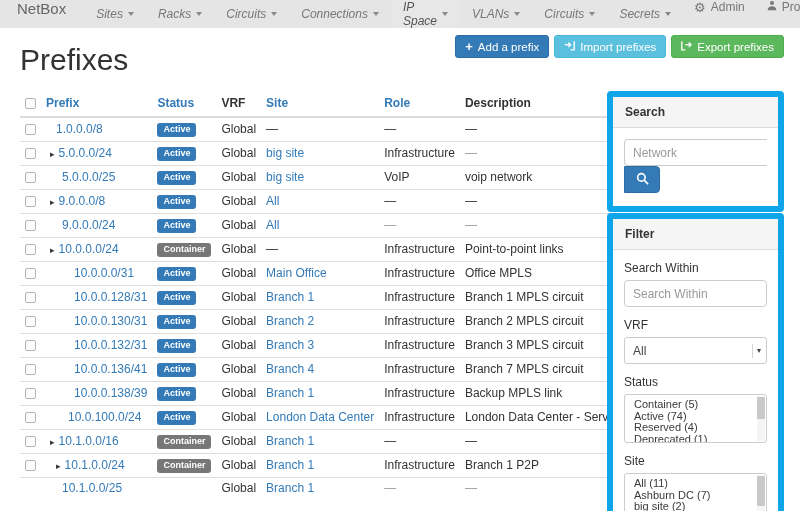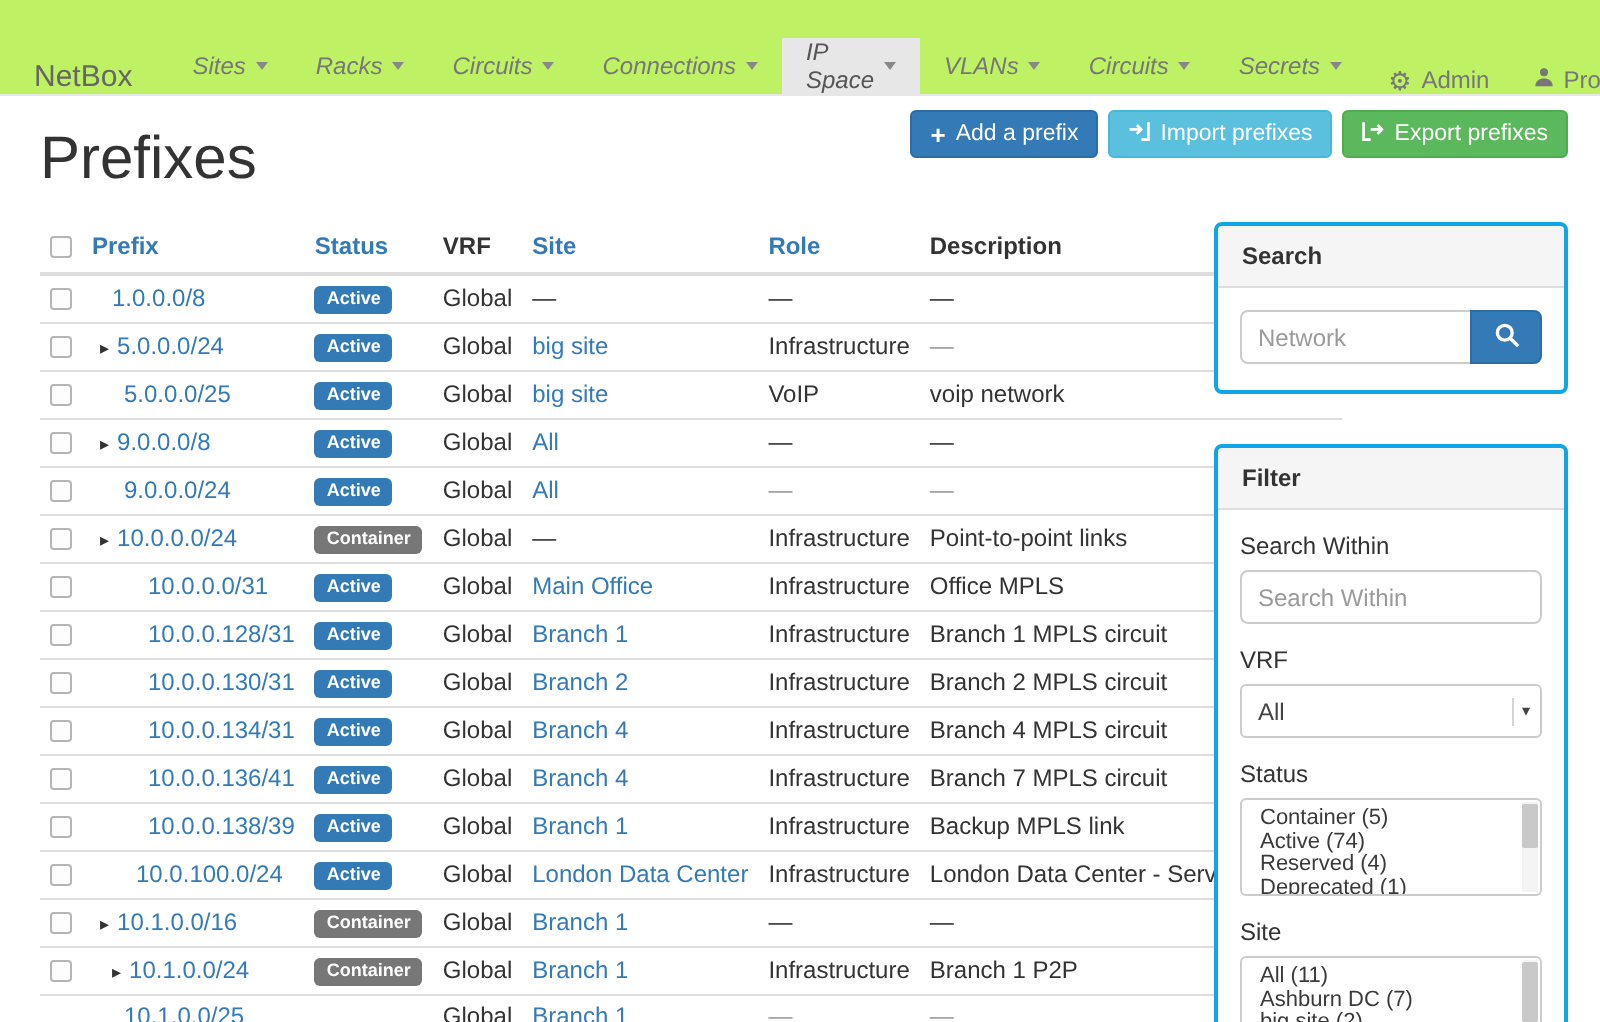--- a/index.html
+++ b/index.html
@@ -1,22 +1,22 @@
 <!DOCTYPE html>
 <html><head>
 <meta charset="utf-8">
 <style>
   * { box-sizing: border-box; margin: 0; padding: 0; }
   html,body { width:800px; height:511px; overflow:hidden; background:#fff;
     font-family:"Liberation Sans", sans-serif; font-size:12px; color:#333; }
   a { text-decoration:none; color:#337ab7; }
 
   
-  .navbar { height:48px; background:#bef264; border-bottom:1px solid #e7e7e7;
-    display:flex; align-items:flex-end; font-size:12px; }
+  .navbar { height:28px; background:#e5e5e5; border-bottom:1px solid #e7e7e7;
+    display:flex; align-items:flex-start; font-size:12px; }
   .brand { display:flex; align-items:center; padding:0 18px 0 17px; font-size:15px; color:#666; }
   .nav-items { display:flex; }
   .nav-item { display:flex; align-items:center; gap:5px; padding:0 12px; color:#777; cursor:pointer;font-style:italic; }
   .nav-item.active { background:#e7e7e7; color:#555; }
   .caret { width:0; height:0; border-left:3.5px solid transparent; border-right:3.5px solid transparent;
     border-top:4px solid #888; display:inline-block; }
   .nav-right { margin-left:auto; display:flex; padding-right:10px; }
   .nav-right a { display:flex; align-items:center; gap:5px; padding:0 11px; color:#777; }
   .gear-glyph { font-size:13px; line-height:1; color:#777; }
 
@@ -44,25 +44,25 @@
   .prefix-table tr { height:22px; }
   .cb { appearance:none; -webkit-appearance:none; width:11px; height:11px; border:1px solid #b5b5b5;
     border-radius:2px; background:#fdfdfd; vertical-align:middle; cursor:pointer; }
   .badge { display:inline-block; padding:2px 6px 3px; border-radius:3px; color:#fff;
     font-size:9px; font-weight:bold; line-height:1; }
   .tree-arrow { color:#333; font-size:9px; margin-right:4px; }
   .muted { color:#9b9b9b; }
   .pfx { display:inline-block; }
 
   
-  .panel { border:2px solid #0ea5e9; border-radius:4px; margin-bottom:25px; background:#fff; }
+  .panel { border:6px solid #0ea5e9; border-radius:4px; margin-bottom:1px; background:#fff; }
   .panel-heading { padding:8px 12px; background:#f5f5f5; border-bottom:1px solid #ddd;
     font-weight:bold; font-size:12px; color:#333; border-radius:3px 3px 0 0; }
   .panel-body { padding:11px 11px 13px; }
-  .input-group { display:flex; }
+  .input-group { display:flex;flex-direction:column; }
   .form-input { height:27px; width:100%; border:1px solid #ccc; border-radius:4px;
     padding:0 8px; font-size:12px; color:#555; font-family:"Liberation Sans",sans-serif; }
   .form-input::placeholder { color:#9a9a9a; }
   .input-group .form-input { border-radius:4px 0 0 4px; border-right:none; }
   .search-btn { width:36px; height:27px; flex:none; background:#337ab7; border:1px solid #2e6da4;
     border-radius:0 4px 4px 0; display:flex; align-items:center; justify-content:center; cursor:pointer; }
   .filter-label { display:block; font-size:12px; color:#333; margin:11px 0 5px; }
   .filter-label:first-child { margin-top:0; }
   .select { height:27px; border:1px solid #ccc; border-radius:3px; background:#fff;
     display:flex; align-items:center; justify-content:space-between; padding:0 5px 0 8px;
@@ -266,26 +266,26 @@
               <td><input type="checkbox" class="cb" style=""></td>
               <td><span class="pfx" style="padding-left:28px"><a>10.0.0.130/31</a></span></td>
               <td><span class="badge" style="background:#337ab7">Active</span></td>
               <td><span>Global</span></td>
               <td><a>Branch 2</a></td>
               <td><span class="">Infrastructure</span></td>
               <td><span class="">Branch 2 MPLS circuit</span></td>
             </tr>
             <tr>
               <td><input type="checkbox" class="cb" style=""></td>
-              <td><span class="pfx" style="padding-left:28px"><a>10.0.0.134/31</a></span></td>
-              <td><span class="badge" style="background:#337ab7">Active</span></td>
-              <td><span>Global</span></td>
-              <td><a>Branch 4</a></td>
-              <td><span class="">Infrastructure</span></td>
-              <td><span class="">Branch 4 MPLS circuit</span></td>
+              <td><span class="pfx" style="padding-left:28px"><a>10.0.0.132/31</a></span></td>
+              <td><span class="badge" style="background:#337ab7">Active</span></td>
+              <td><span>Global</span></td>
+              <td><a>Branch 3</a></td>
+              <td><span class="">Infrastructure</span></td>
+              <td><span class="">Branch 3 MPLS circuit</span></td>
             </tr>
             <tr>
               <td><input type="checkbox" class="cb" style=""></td>
               <td><span class="pfx" style="padding-left:28px"><a>10.0.0.136/41</a></span></td>
               <td><span class="badge" style="background:#337ab7">Active</span></td>
               <td><span>Global</span></td>
               <td><a>Branch 4</a></td>
               <td><span class="">Infrastructure</span></td>
               <td><span class="">Branch 7 MPLS circuit</span></td>
             </tr>

